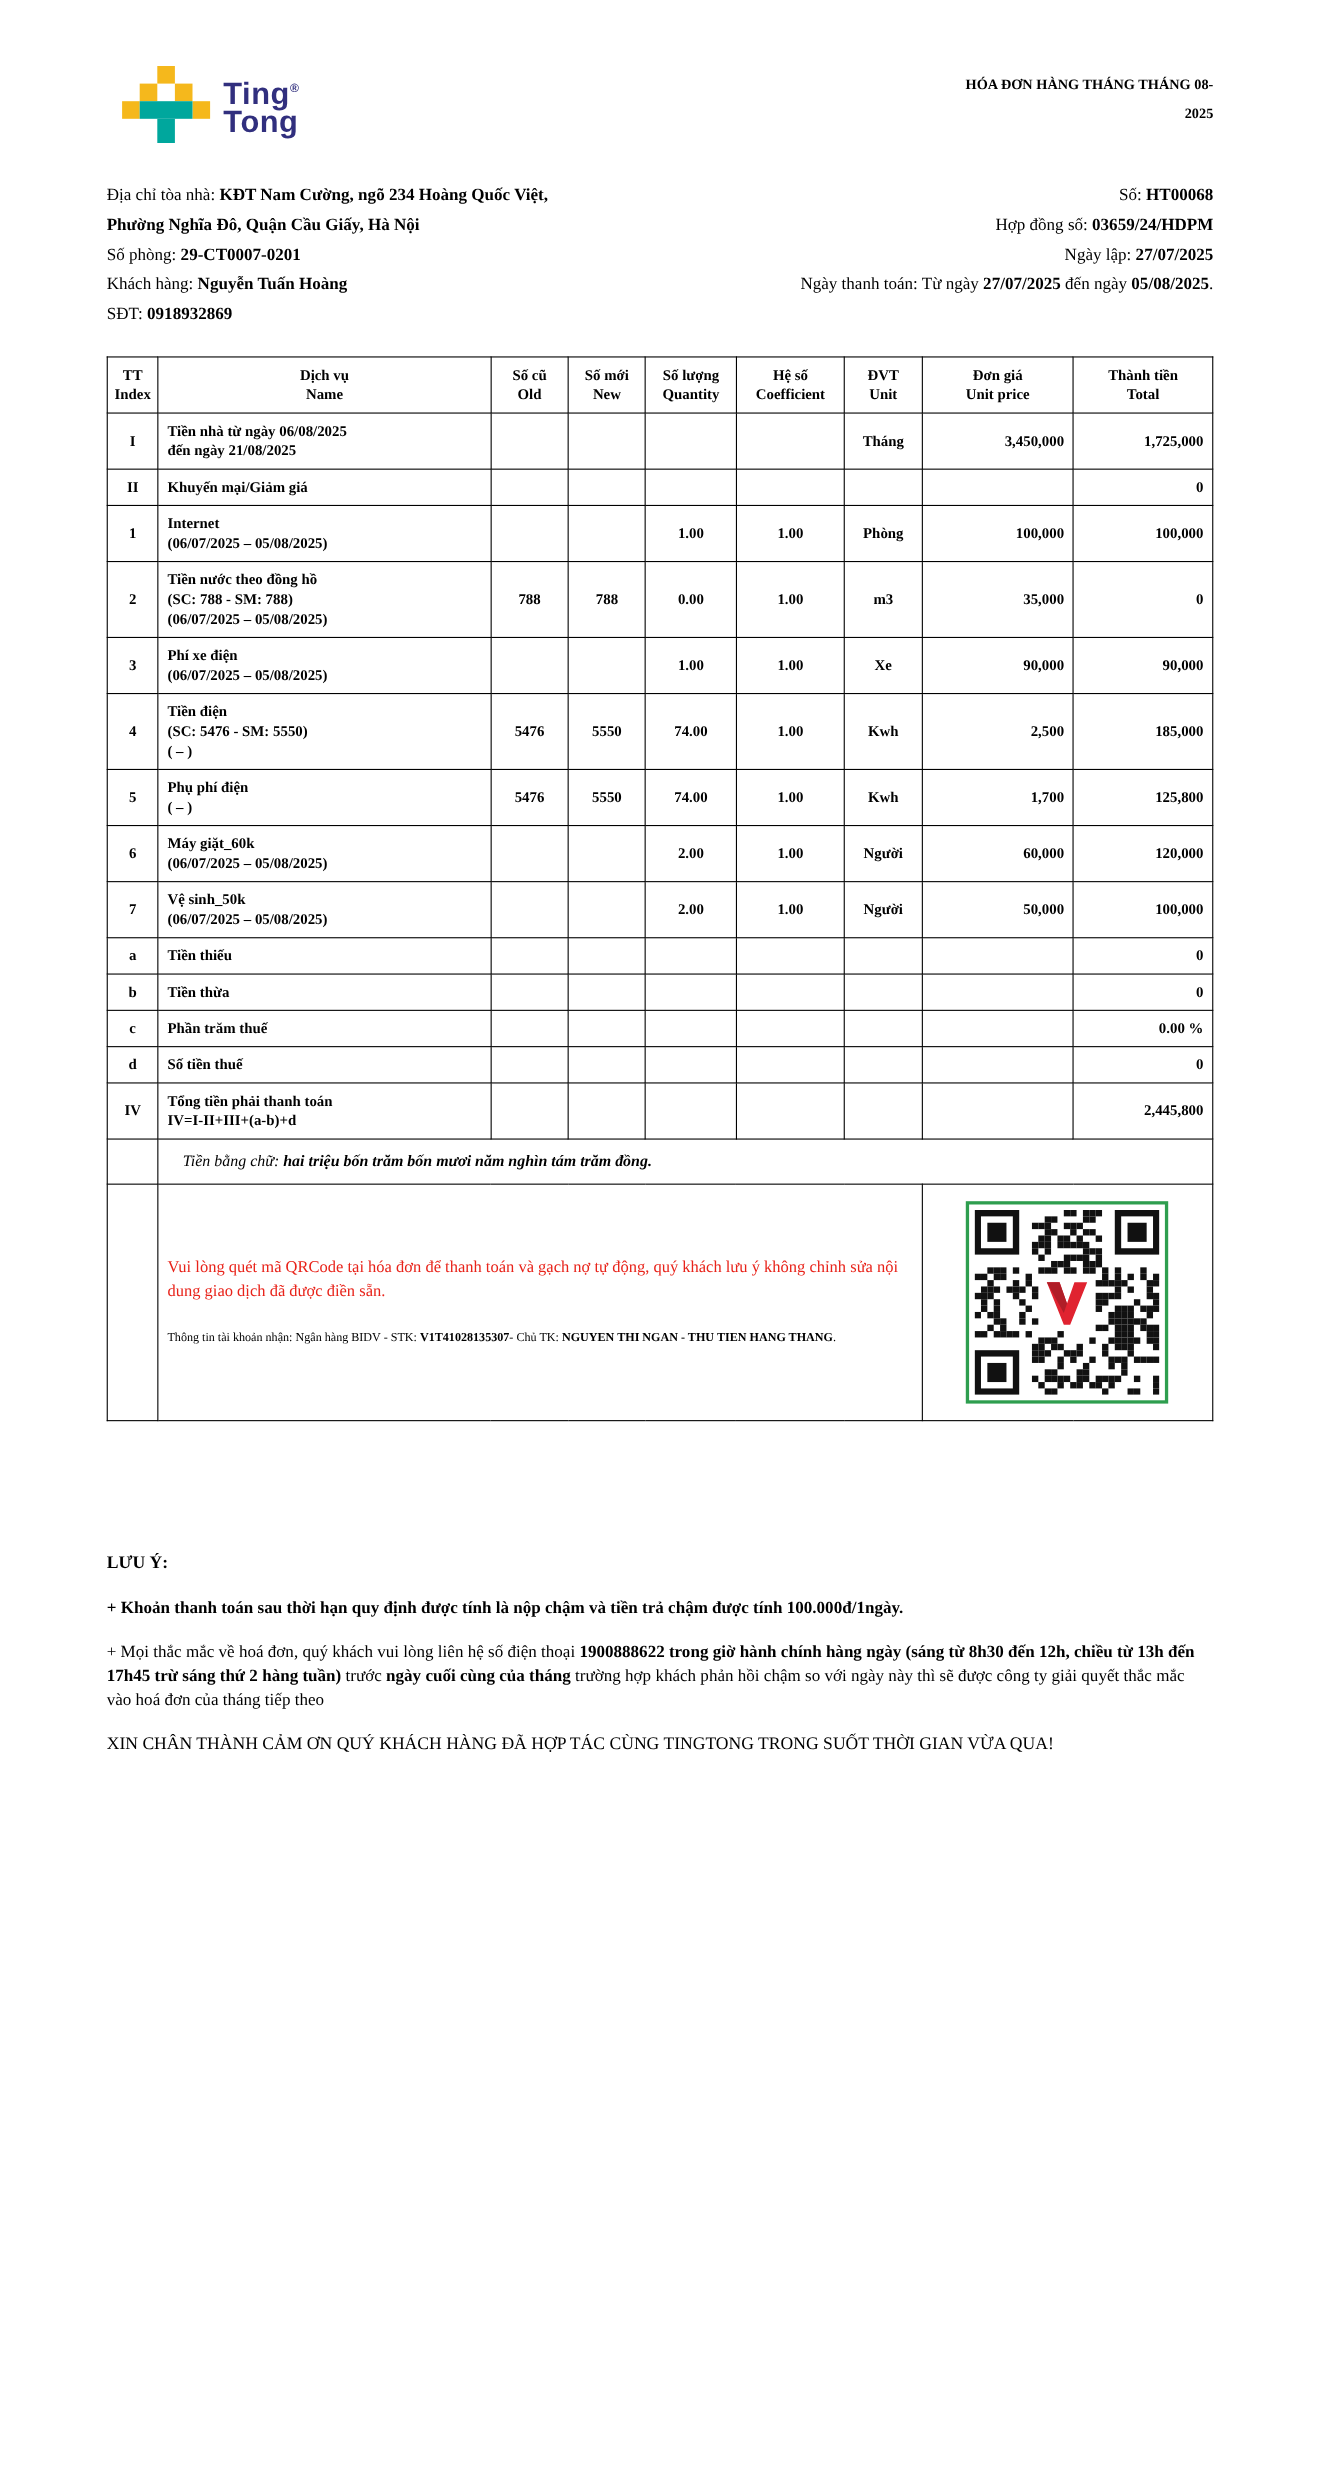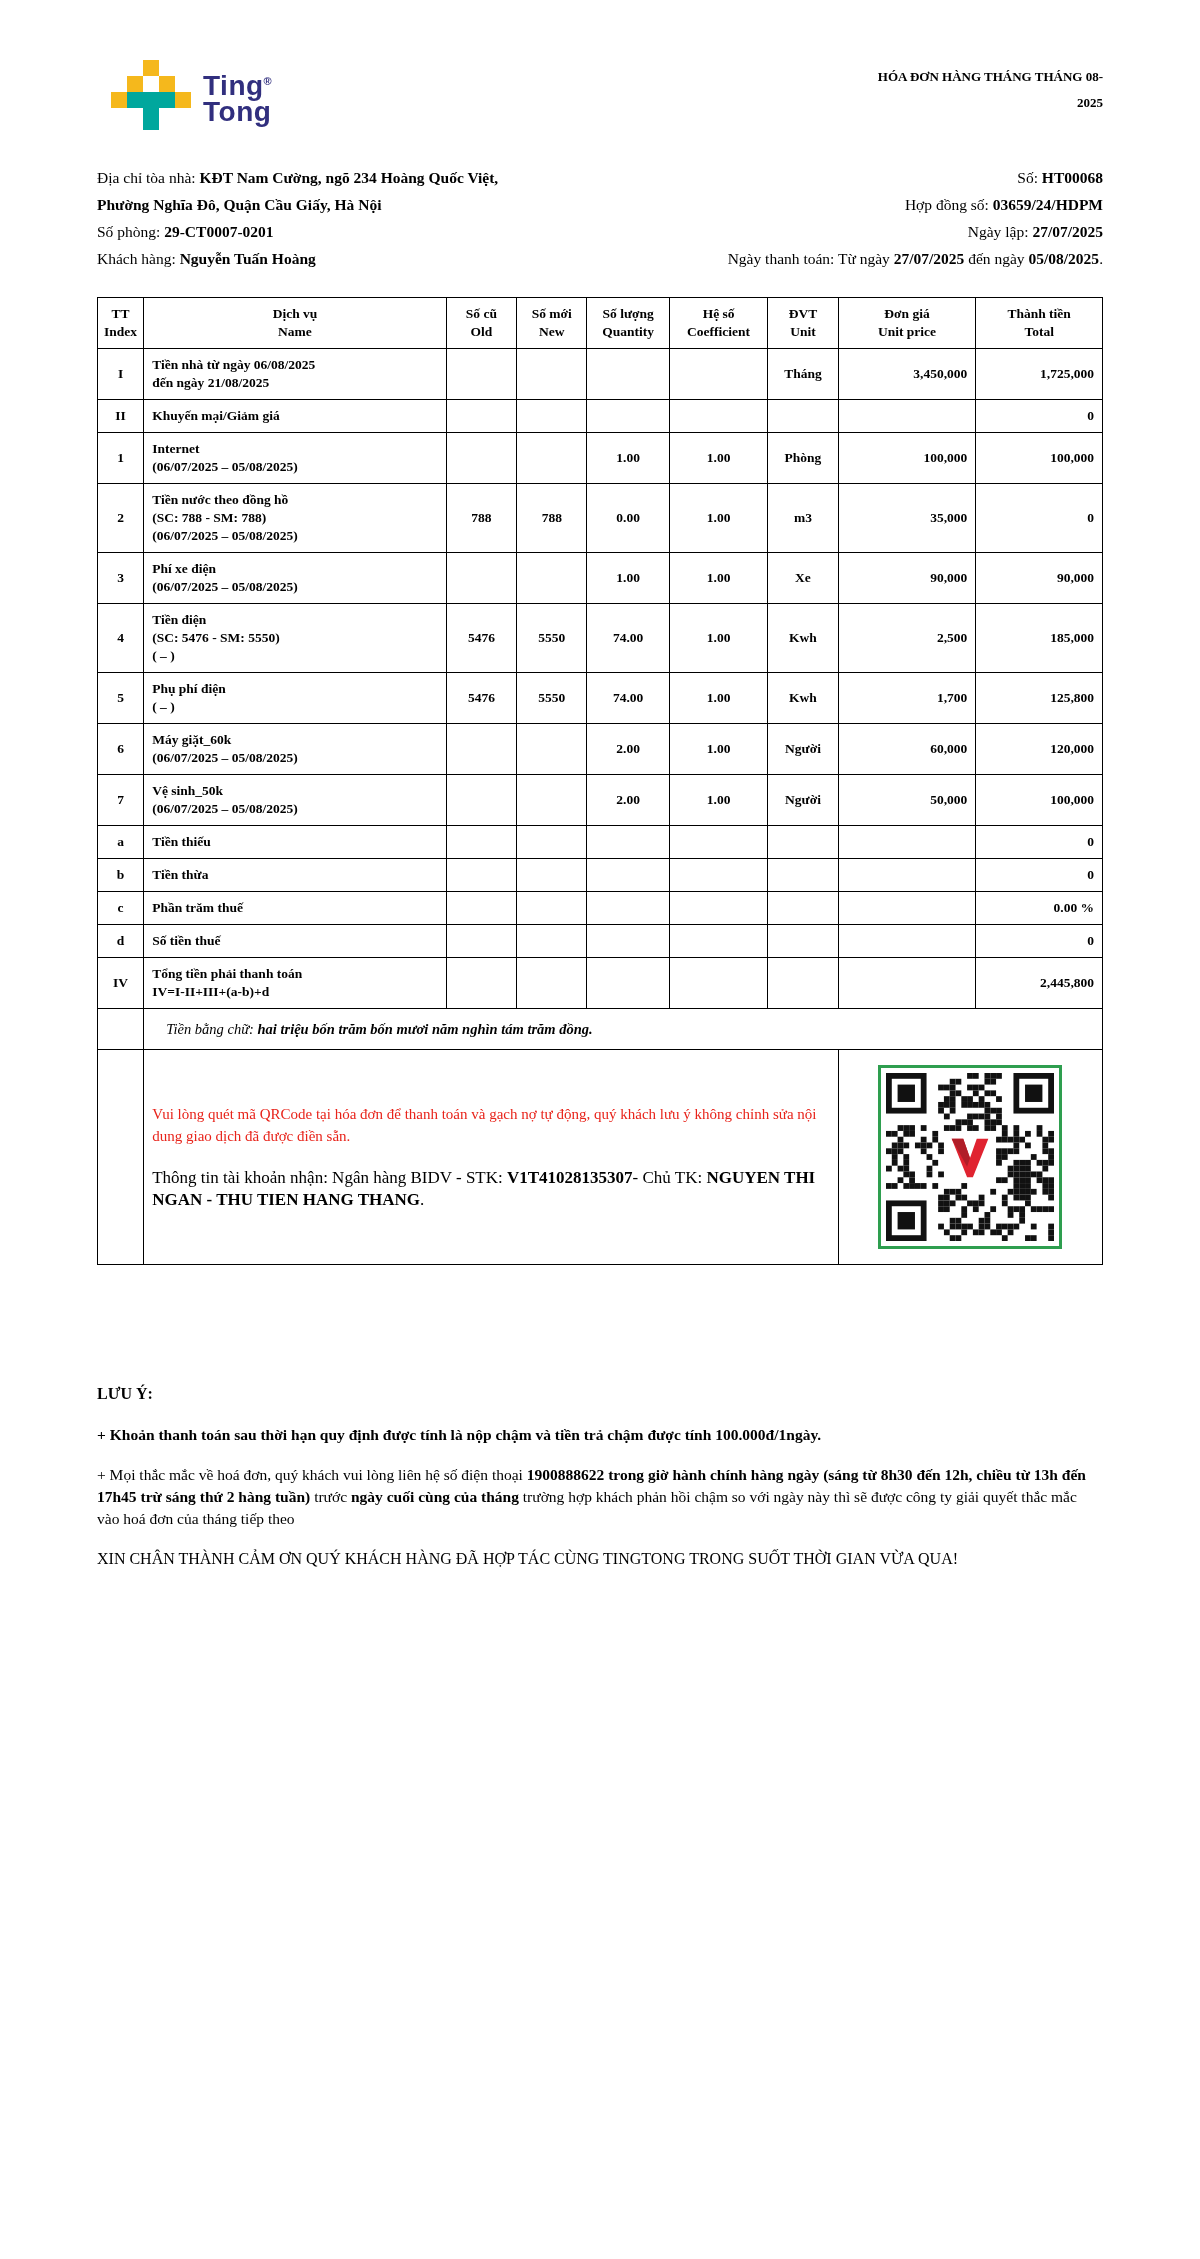--- a/index.html
+++ b/index.html
@@ -33,21 +33,21 @@
   }
   table.inv th{text-align:center;padding:7px 2px;}
   td.c-center{text-align:center;}
   td.c-right{text-align:right;padding-right:10px;}
   td.c-name{text-align:left;padding-left:10px;}
   tr.words-row td{font-weight:normal;font-style:italic;font-size:14.5px;padding:11px 8px 11px 22px;}
   tr.words-row td b{font-weight:bold;}
   tr.qr-row td{height:200px;}
   .note-cell{vertical-align:middle;padding:10px 45px 10px 80px;font-weight:normal;}
   .note-red{color:var(--red);font-family:"Liberation Serif", serif;font-size:15px;line-height:22px;font-weight:normal;}
-  .note-acc{margin-top:20px;font-size:17px;line-height:22px;font-weight:normal;}
+  .note-acc{margin-top:20px;font-size:11px;line-height:22px;font-weight:normal;}
   .note-acc b{font-weight:bold;}
   .qr-cell{text-align:center;vertical-align:middle;font-weight:normal;}
   .qr-frame{display:inline-block;border:3px solid var(--green);padding:5px;background:#fff;line-height:0;}
   
   .footer{margin-top:118px;font-size:15.5px;line-height:21px;}
   .footer .f-head{font-weight:bold;font-size:16px;}
   .footer p{margin:0 0 0 0;}
   .footer .f1{margin-top:20px;font-weight:bold;}
   .footer .f2{margin-top:19px;font-weight:normal;line-height:22px;}
   .footer .f2 b{font-weight:bold;}
@@ -89,20 +89,24 @@
       <div class="lft"><b>Phường Nghĩa Đô, Quận Cầu Giấy, Hà Nội</b></div>
       <div class="rgt"><span>Hợp đồng số: </span><b>03659/24/HDPM</b></div>
     </div>
     <div class="info-row">
       <div class="lft"><span>Số phòng: </span><b>29-CT0007-0201</b></div>
       <div class="rgt"><span>Ngày lập: </span><b>27/07/2025</b></div>
     </div>
     <div class="info-row">
       <div class="lft"><span>Khách hàng: </span><b>Nguyễn Tuấn Hoàng</b></div>
       <div class="rgt"><span>Ngày thanh toán: Từ ngày </span><b>27/07/2025</b><span> đến ngày </span><b>05/08/2025</b><span>.</span></div>
+    </div>
+    <div class="info-row">
+      <div class="lft"><span>SĐT: </span><b>0918932869</b></div>
+      <div class="rgt"></div>
     </div>
   </div>
 
   <table class="inv">
     <colgroup>
       <col style="width:4.6%">
         <col style="width:30.1%">
         <col style="width:7%">
         <col style="width:7%">
       <col style="width:8.2%">

